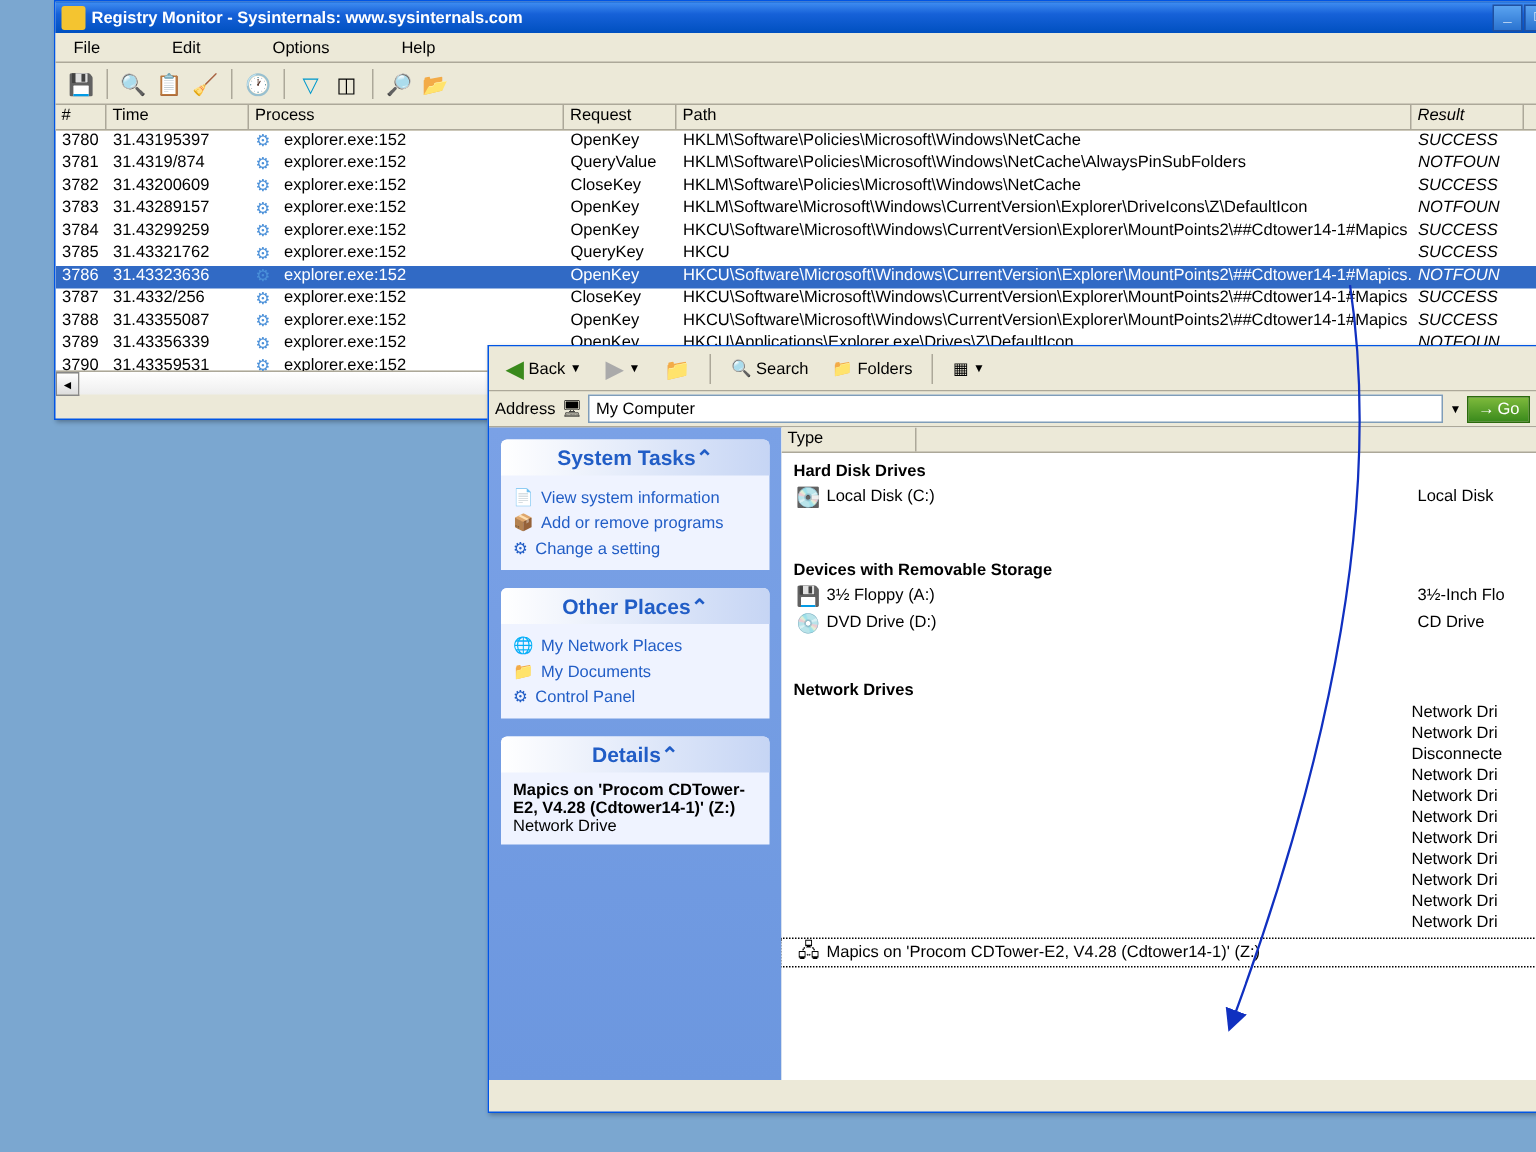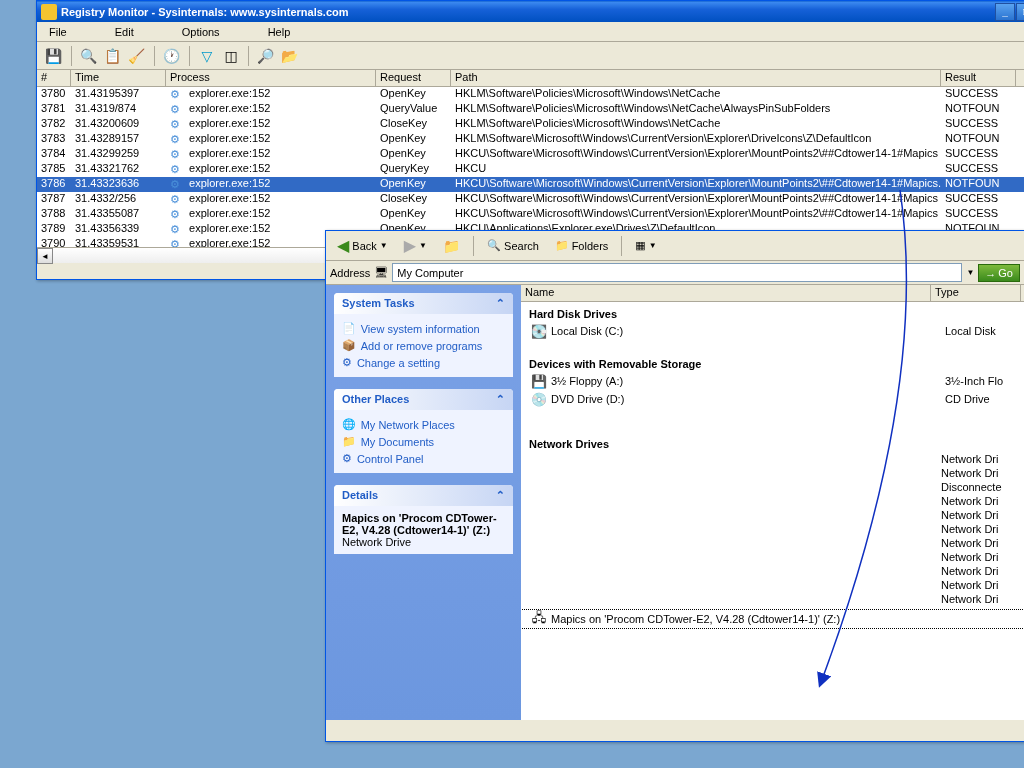--- a/index.html
+++ b/index.html
@@ -22,33 +22,33 @@
 .row { display: flex; height: 15px; align-items: flex-start; white-space: nowrap; }
 .row.selected { background: #316ac5; color: white; }
 .row div { padding: 0 4px; overflow: hidden; font-size: 11px; }
 .row .picon { width: 16px; height: 12px; display: inline-block; vertical-align: middle; }
 .row .picon::before { content: "⚙"; color: #4a90d9; font-size: 11px; }
 .col-num { width: 34px; text-align: left; }
 .col-time { width: 95px; }
 .col-proc { width: 210px; }
 .col-req { width: 75px; }
 .col-path { width: 490px; }
-.col-res { width: 75px; }
+.col-res { width: 75px; font-style: italic; }
 .scrollbar-h { height: 16px; background: #ece9d8; border-top: 1px solid #aca899; display:flex; }
 .sbtn { width: 16px; height: 16px; background: linear-gradient(#fff,#ddd); border: 1px solid #888; font-size:8px; display:flex;align-items:center;justify-content:center; }
 .explorer { top: 230px; left: 325px; width: 700px; height: 512px; }
 .exptool { background: #ece9d8; height: 30px; display: flex; align-items: center; padding: 0 4px; gap: 2px; border-bottom: 1px solid #aca899; }
 .exptool .btn { display: flex; align-items: center; gap: 3px; padding: 3px 6px; cursor: pointer; border: 1px solid transparent; }
 .addrbar { background: #ece9d8; height: 24px; display: flex; align-items: center; padding: 0 4px; gap: 4px; border-bottom: 1px solid #aca899; }
 .addrbar input { flex: 1; height: 19px; border: 1px solid #7f9db9; padding: 0 4px; font-size: 11px; }
 .addrbar .go { background: linear-gradient(#7eba3c,#3a8a1c); color: white; padding: 2px 6px; border: 1px solid #2a6a0c; font-size: 11px; cursor: pointer; display:flex;align-items:center;gap:2px; }
 .expbody { display: flex; height: calc(100% - 75px); }
 .sidepanel { width: 195px; background: linear-gradient(to bottom, #7aa1e6, #6c97df); padding: 8px; overflow: auto; }
 .sidebox { background: #eff3ff; border-radius: 4px 4px 0 0; margin-bottom: 12px; }
-.sidehead { background: linear-gradient(to right, #fff, #c6d5f4); padding: 4px 8px; font-weight: bold; font-size: 11px; color: #215dc6; display: flex; justify-content: space-between; border-radius: 4px 4px 0 0; }
+.sidehead { background: linear-gradient(to right, #fff, #c6d5f4); padding: 4px 8px; font-weight: bold; font-size: 14px; color: #215dc6; display: flex; justify-content: center; border-radius: 4px 4px 0 0; }
 .sidehead .chev { color: #215dc6; }
 .sidebody { padding: 6px 8px; font-size: 11px; }
 .sidebody .item { display: flex; align-items: center; gap: 5px; padding: 2px 0; color: #215dc6; cursor: pointer; }
 .mainpane { flex: 1; background: white; overflow: auto; position: relative; }
 .mainhead { background: #ece9d8; display: flex; border-bottom: 1px solid #aca899; height: 17px; position: sticky; top: 0; }
 .mainhead div { border-right: 1px solid #aca899; padding: 1px 4px; font-size: 11px; }
 .mcol-name { width: 410px; }
 .mcol-type { width: 90px; }
 .grouphead { font-weight: bold; padding: 6px 8px 2px 8px; font-size: 11px; }
 .drive { display: flex; align-items: center; padding: 1px 4px 1px 10px; gap: 4px; cursor: pointer; }
@@ -283,30 +283,29 @@
             <span class="chev">⌃</span>
           </div>
         <div class="detbody">
           <div style="font-weight:bold">Mapics on 'Procom CDTower-E2, V4.28 (Cdtower14-1)' (Z:)</div>
           <div>Network Drive</div>
         </div>
       </div>
     </div>
     <div class="mainpane">
       <div class="mainhead">
-        <div class="mcol-name">Name</div>
         <div class="mcol-type">Type</div>
       </div>
       <div class="grouphead">Hard Disk Drives</div>
       <div class="drive">
         <span class="dicon">💽</span>
         <span class="mcol-name" style="width:390px">Local Disk (C:)</span>
         <span>Local Disk</span>
       </div>
-      <div class="grouphead" style="margin-top:12px">Devices with Removable Storage</div>
+      <div class="grouphead" style="margin-top:28px">Devices with Removable Storage</div>
       <div class="drive">
         <span class="dicon">💾</span>
         <span class="mcol-name" style="width:390px">3½ Floppy (A:)</span>
         <span>3½-Inch Flo</span>
       </div>
       <div class="drive">
         <span class="dicon">💿</span>
         <span class="mcol-name" style="width:390px">DVD Drive (D:)</span>
         <span>CD Drive</span>
       </div>

